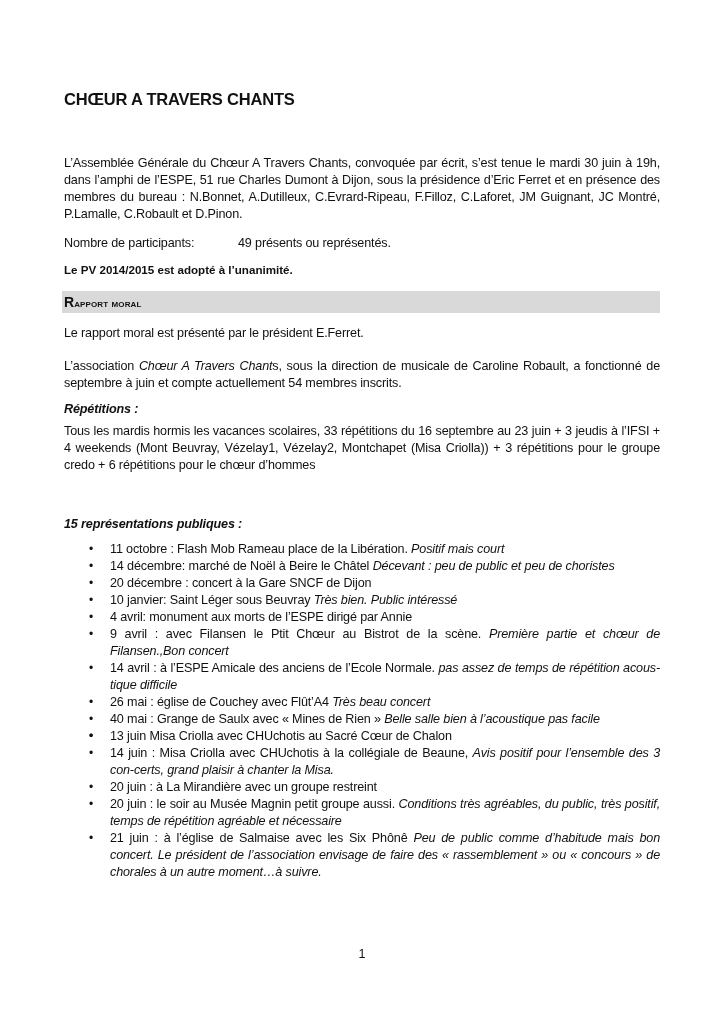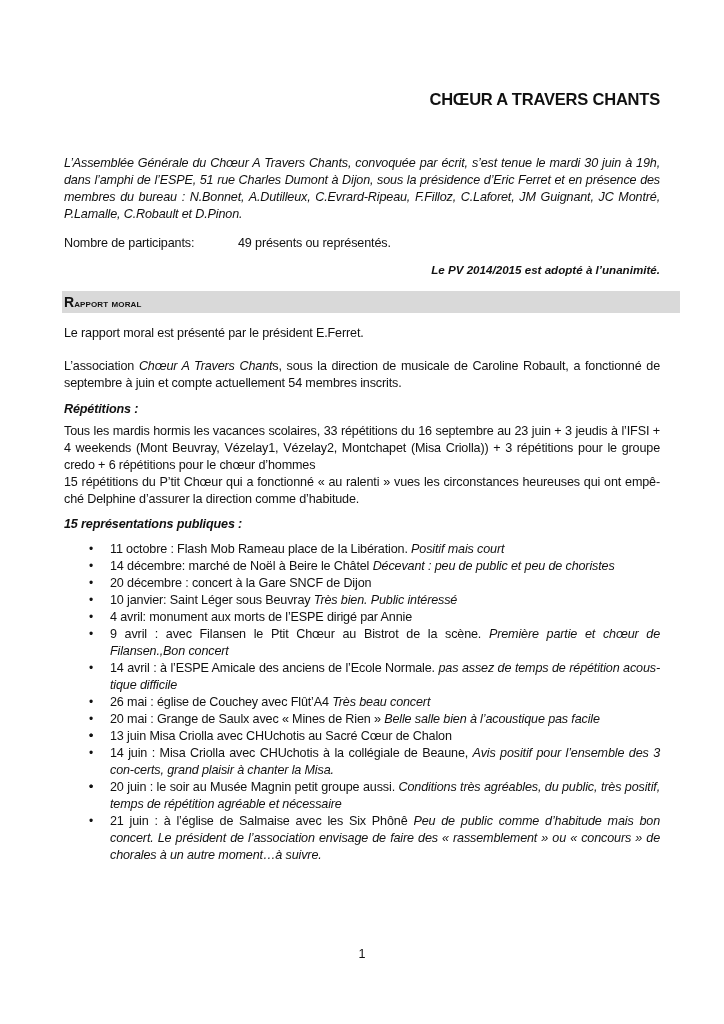--- a/index.html
+++ b/index.html
@@ -19,66 +19,63 @@
       position: absolute;
       left: 64px;
       top: 0;
       width: 596px;
     }
     .title-block {
       position: absolute;
       top: 88px;
       left: 0;
       width: 596px;
-      text-align: right;
+      text-align: left;
       font-weight: bold;
       font-size: 16.5px;
       line-height: 23px;
       letter-spacing: -0.2px;
     }
     .body-text {
       font-size: 12.6px;
       line-height: 17px;
       letter-spacing: -0.15px;
     }
     .justify { text-align: justify; }
     .intro {
       position: absolute;
       top: 155px;
       left: 0;
       width: 596px;
-      font-style: italic;
     }
     .participants {
       position: absolute;
       top: 235px;
       left: 0;
       width: 596px;
       display: flex;
     }
     .participants .lbl { width: 174px; }
     .pv-adopted {
       position: absolute;
       top: 262px;
       left: 0;
       width: 596px;
-      text-align: right;
-      font-weight: bold;
-      font-style: italic;
+      text-align: left;
+      font-weight: bold;
       font-size: 11.6px;
       line-height: 16px;
     }
     .section-bar {
       position: absolute;
       top: 291px;
       left: -2px;
       width: 598px;
       height: 22px;
       background: #d9d9d9;
-      padding-left: 20px;
     }
     .section-title {
       position: absolute;
       left: 2px;
       top: 3px;
       font-weight: bold;
       font-size: 12px;
       line-height: 16px;
       font-variant: small-caps;
       letter-spacing: 0.1px;
@@ -169,37 +166,36 @@
   </div>
 
   <div class="p-rapport body-text">Le rapport moral est présenté par le président E.Ferret.</div>
 
   <div class="p-assoc body-text justify"><span>L’association </span><em>Chœur A Travers Chant</em><span>s, sous la direction de musicale de Caroline Robault, a fonctionné de septembre à juin et compte actuellement 54 membres inscrits.</span></div>
 
   <div class="h-rep body-text">Répétitions :</div>
 
   <div class="p-rep body-text">
     <div class="justify">Tous les mardis hormis les vacances scolaires, 33 répétitions du 16 septembre au 23 juin  + 3 jeudis à l’IFSI  + 4 weekends (Mont Beuvray, Vézelay1, Vézelay2,  Montchapet (Misa Criolla)) + 3 répétitions pour le groupe credo + 6 répétitions pour le chœur d’hommes</div>
-    <div class="justify">15 répétitions du  P’tit Chœur qui a fonctionné « au ralenti » vues les circonstances heureuses qui ont empê-ché Delphine d’assurer la direction comme d’habitude.</div>
   </div>
 
   <div class="h-perf body-text">15 représentations publiques :</div>
 
   <ul class="perf-list body-text" id="perf-list">
       <li class="justify"><span class="bullet">•</span><span>11 octobre : Flash Mob Rameau place de la Libération. </span><span class="em">Positif mais court</span></li>
       <li class="justify"><span class="bullet">•</span><span>14 décembre: marché de Noël à Beire le Châtel   </span><span class="em">Décevant : peu de public et peu de choristes</span></li>
       <li class="justify"><span class="bullet">•</span><span>20 décembre : concert à la Gare SNCF de Dijon</span><span class="em"></span></li>
       <li class="justify"><span class="bullet">•</span><span>10 janvier: Saint Léger sous Beuvray    </span><span class="em">Très bien. Public intéressé</span></li>
       <li class="justify"><span class="bullet">•</span><span>4 avril: monument aux morts de l’ESPE dirigé par Annie</span><span class="em"></span></li>
       <li class="justify"><span class="bullet">•</span><span>9 avril : avec Filansen le Ptit Chœur au Bistrot de la scène. </span><span class="em">Première partie et chœur de Filansen.,Bon concert</span></li>
       <li class="justify"><span class="bullet">•</span><span>14 avril : à l’ESPE Amicale des anciens de l’Ecole Normale.  </span><span class="em">pas assez de temps de répétition acous-tique difficile</span></li>
       <li class="justify"><span class="bullet">•</span><span>26 mai : église de Couchey avec Flût’A4   </span><span class="em">Très beau concert</span></li>
-      <li class="justify"><span class="bullet">•</span><span>20 mai : Grange de Saulx avec « Mines de Rien » </span><span class="em">Belle salle bien à l’acoustique pas facile</span></li>
+      <li class="justify"><span class="bullet">•</span><span>40 mai : Grange de Saulx avec « Mines de Rien » </span><span class="em">Belle salle bien à l’acoustique pas facile</span></li>
       <li class="justify"><span class="bullet">•</span><span class="em"></span></li>
       <li class="justify"><span class="bullet">•</span><span>13 juin Misa Criolla avec CHUchotis au Sacré Cœur de Chalon</span><span class="em"></span></li>
       <li class="justify"><span class="bullet">•</span><span>14 juin : Misa Criolla avec CHUchotis à la collégiale de Beaune, </span><span class="em">Avis positif pour l’ensemble des 3 con-certs, grand plaisir à chanter la Misa.</span></li>
-      <li class="justify"><span class="bullet">•</span><span class="em"></span></li>
+      <li class="justify"><span class="bullet">•</span><span>20 juin : à La Mirandière avec un groupe restreint</span><span class="em"></span></li>
       <li class="justify"><span class="bullet">•</span><span>20 juin : le soir au Musée Magnin petit groupe aussi. </span><span class="em">Conditions très agréables, du public, très positif, temps de répétition agréable et nécessaire</span></li>
       <li class="justify"><span class="bullet">•</span><span>21 juin : à l’église de Salmaise avec les Six Phônê </span><span class="em">Peu de public comme d’habitude mais bon concert. Le président de l’association envisage de faire des « rassemblement » ou « concours » de chorales à un autre moment…à suivre.</span></li>
     </ul>
 
   <div class="page-number">1</div>
 </div>
 
 </body></html>

